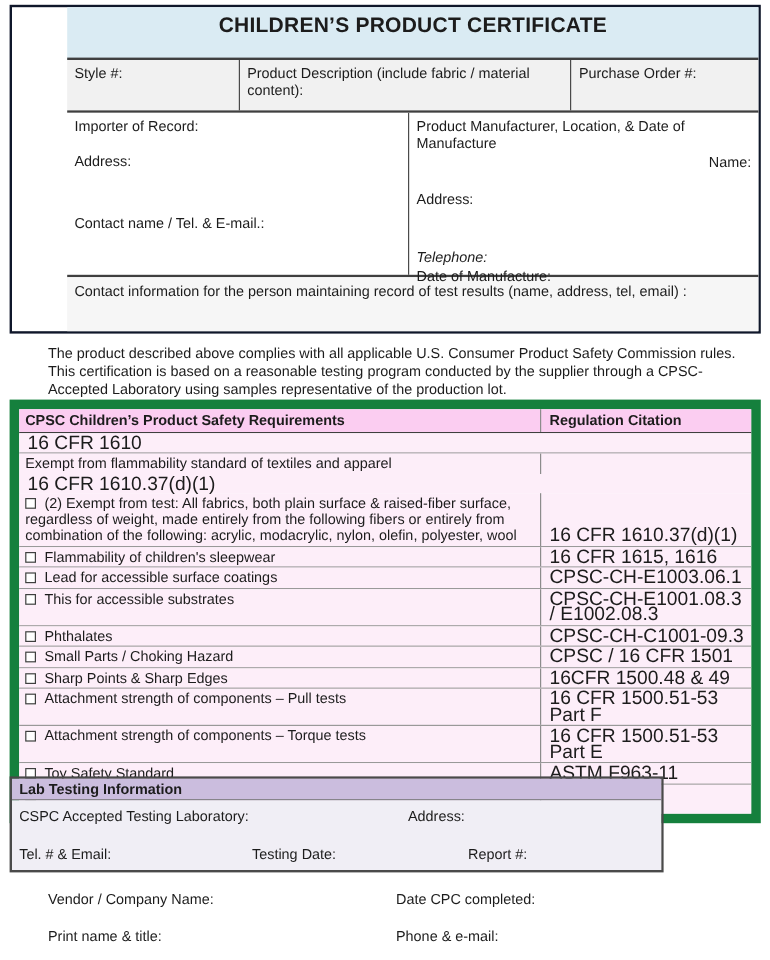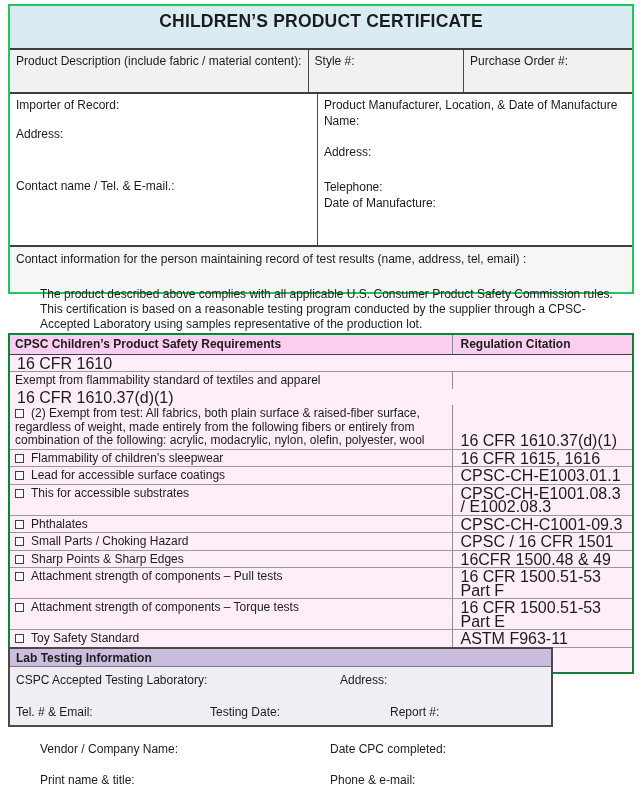--- a/index.html
+++ b/index.html
@@ -8,48 +8,48 @@
     width: 642px; height: 800px;
     background: #ffffff;
     font-family: "Liberation Sans", sans-serif;
     font-size: 12px; line-height: 14px;
     color: #1c1c1c;
     overflow: hidden;
   }
   .page { position: relative; width: 642px; height: 800px; background: #fff; }
 
   
-  .top-table { position: absolute; left: 8px; top: 4px; width: 626px; border: 2px solid #22c55e; background: #fff; }
+  .top-table { position: absolute; left: 8px; top: 4px; width: 626px; border: 2px solid #0f172a; background: #fff; padding-left: 46px; }
   .title-row {
     height: 44px; background: var(--header-blue, #daebf3);
     border-bottom: 2px solid #3f3f3f;
     text-align: center; padding-top: 5px;
     font-weight: bold; font-size: 17.5px; line-height: 20px; letter-spacing: 0.2px;
   }
   .desc-row { display: flex; height: 44px; background: var(--gray-row, #f1f1f1); border-bottom: 2px solid #3f3f3f; }
   .desc-row .cell { padding: 4px 6px; }
   .c1 { width: 48%; border-right: 1px solid #4a4a4a; }
   .c2 { width: 25%; border-right: 1px solid #4a4a4a; }
   .c3 { flex: 1; }
-  .parties-row { display: flex; height: 153px; background: #ffffff; border-bottom: 2px solid #3f3f3f; }
+  .parties-row { display: flex; height: 137px; background: #ffffff; border-bottom: 2px solid #3f3f3f; }
   .p-left  { width: 49.5%; border-right: 1px solid #4a4a4a; padding: 4px 6px; }
   .p-right { flex: 1; padding: 4px 6px; }
   .p-left .l2 { margin-top: 15px; }
   .p-left .l3 { margin-top: 38px; }
-  .p-right .m-name { margin-top: 2px; }
+  .p-right .m-name { margin-top: 2px; text-align: right; }
   .p-right .m-addr { margin-top: 17px; }
-  .p-right .m-tel  { margin-top: 21px; }
+  .p-right .m-tel  { margin-top: 34px; font-style: italic; }
   .p-right .m-date { margin-top: 2px; }
   .records-row { height: 45px; background: #f6f6f6; padding: 5px 6px; }
 
   
   .compliance { position: absolute; left: 40px; top: 287px; width: 580px; margin: 0; line-height: 15px; }
 
   
-  .req-table { position: absolute; left: 8px; top: 333px; width: 626px; border: 2px solid #15803d; }
+  .req-table { position: absolute; left: 8px; top: 333px; width: 626px; border: 8px solid #15803d; }
   .req-header { display: flex; background: var(--pink-header, #fbcdf1); font-weight: bold; border-bottom: 1px solid #3f3f3f; }
   .req-row { display: flex; background: var(--pink-row, #fdeef9); border-bottom: 1px solid #999999; }
   .req-row.no-border, .req-row:last-child { border-bottom: none; }
   .req-row.xh { min-height: 24px; }
   .req-cell { width: 71.3%; border-right: 1px solid #8c8c8c; padding: 2px 6px 1px 5px; line-height: 13.5px; }
   .cit-cell { flex: 1; padding: 2px 6px 1px 7px; line-height: 13.5px; font-size: 16px; }
   .cit-cell.cit-bottom { display: flex; align-items: flex-end; }
   .req-header .req-cell, .req-header .cit-cell { padding-top: 3px; padding-bottom: 2px; font-size: 12px; }
   .checkbox {
     display: inline-block; width: 9px; height: 9px;
@@ -76,25 +76,25 @@
 </head>
 <body>
 
 <div class="page">
 
   <div class="top-table">
     <div class="title-row">
       <span>CHILDREN’S PRODUCT CERTIFICATE</span>
     </div>
     <div class="desc-row">
+      <div class="cell c2">
+        <span>Style #:</span>
+      </div>
       <div class="cell c1">
         <span>Product Description (include fabric / material content):</span>
-      </div>
-      <div class="cell c2">
-        <span>Style #:</span>
       </div>
       <div class="cell c3">
         <span>Purchase Order #:</span>
       </div>
     </div>
     <div class="parties-row">
       <div class="p-left">
         <div class="l1">Importer of Record:</div>
         <div class="l2">Address:</div>
         <div class="l3">Contact name / Tel. &amp; E-mail.:</div>
@@ -140,21 +140,21 @@
           </div>
     </div>
 
     <div class="req-row">
       <div class="req-cell"><span class="checkbox"></span><span class="req-text">Flammability of children's sleepwear</span></div>
       <div class="cit-cell"><span class="cit-text">16 CFR 1615, 1616</span></div>
     </div>
 
     <div class="req-row">
       <div class="req-cell"><span class="checkbox"></span><span class="req-text">Lead for accessible surface coatings</span></div>
-      <div class="cit-cell"><span class="cit-text">CPSC-CH-E1003.01.1</span></div>
+      <div class="cit-cell"><span class="cit-text">CPSC-CH-E1003.06.1</span></div>
     </div>
 
     <div class="req-row">
       <div class="req-cell"><span class="checkbox"></span><span class="req-text">This for accessible substrates</span></div>
       <div class="cit-cell"><span class="cit-text">CPSC-CH-E1001.08.3 / E1002.08.3</span></div>
     </div>
 
     <div class="req-row">
       <div class="req-cell"><span class="checkbox"></span><span class="req-text">Phthalates</span></div>
       <div class="cit-cell"><span class="cit-text">CPSC-CH-C1001-09.3</span></div>

